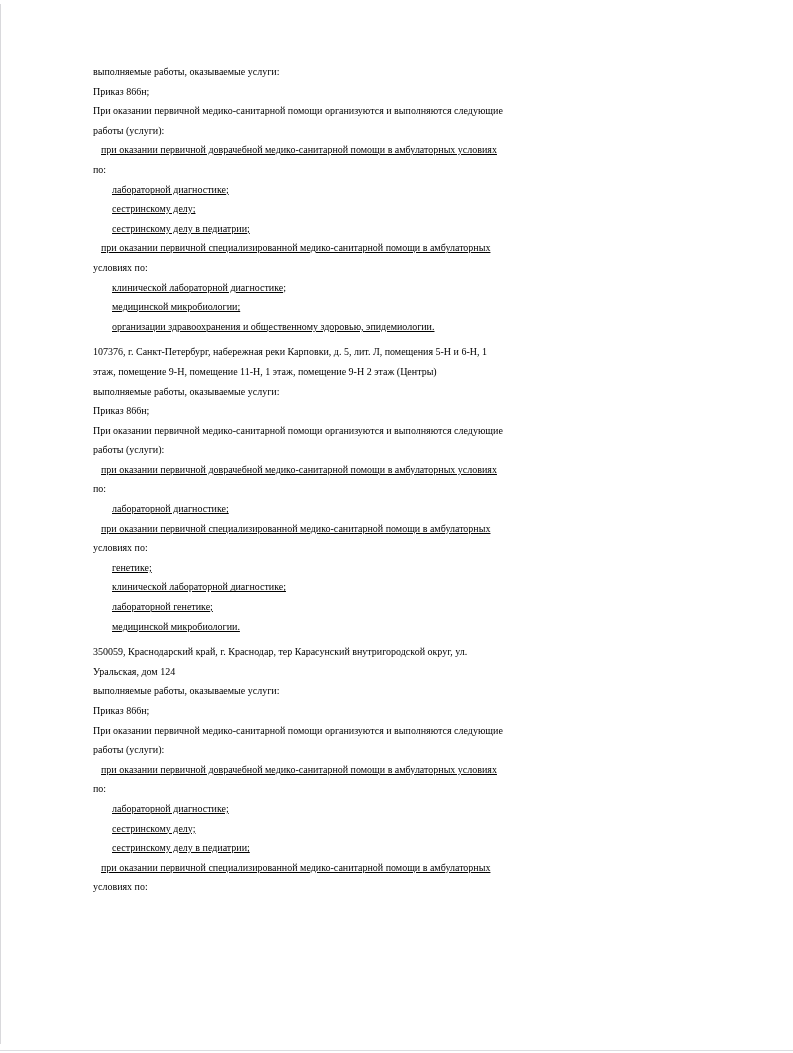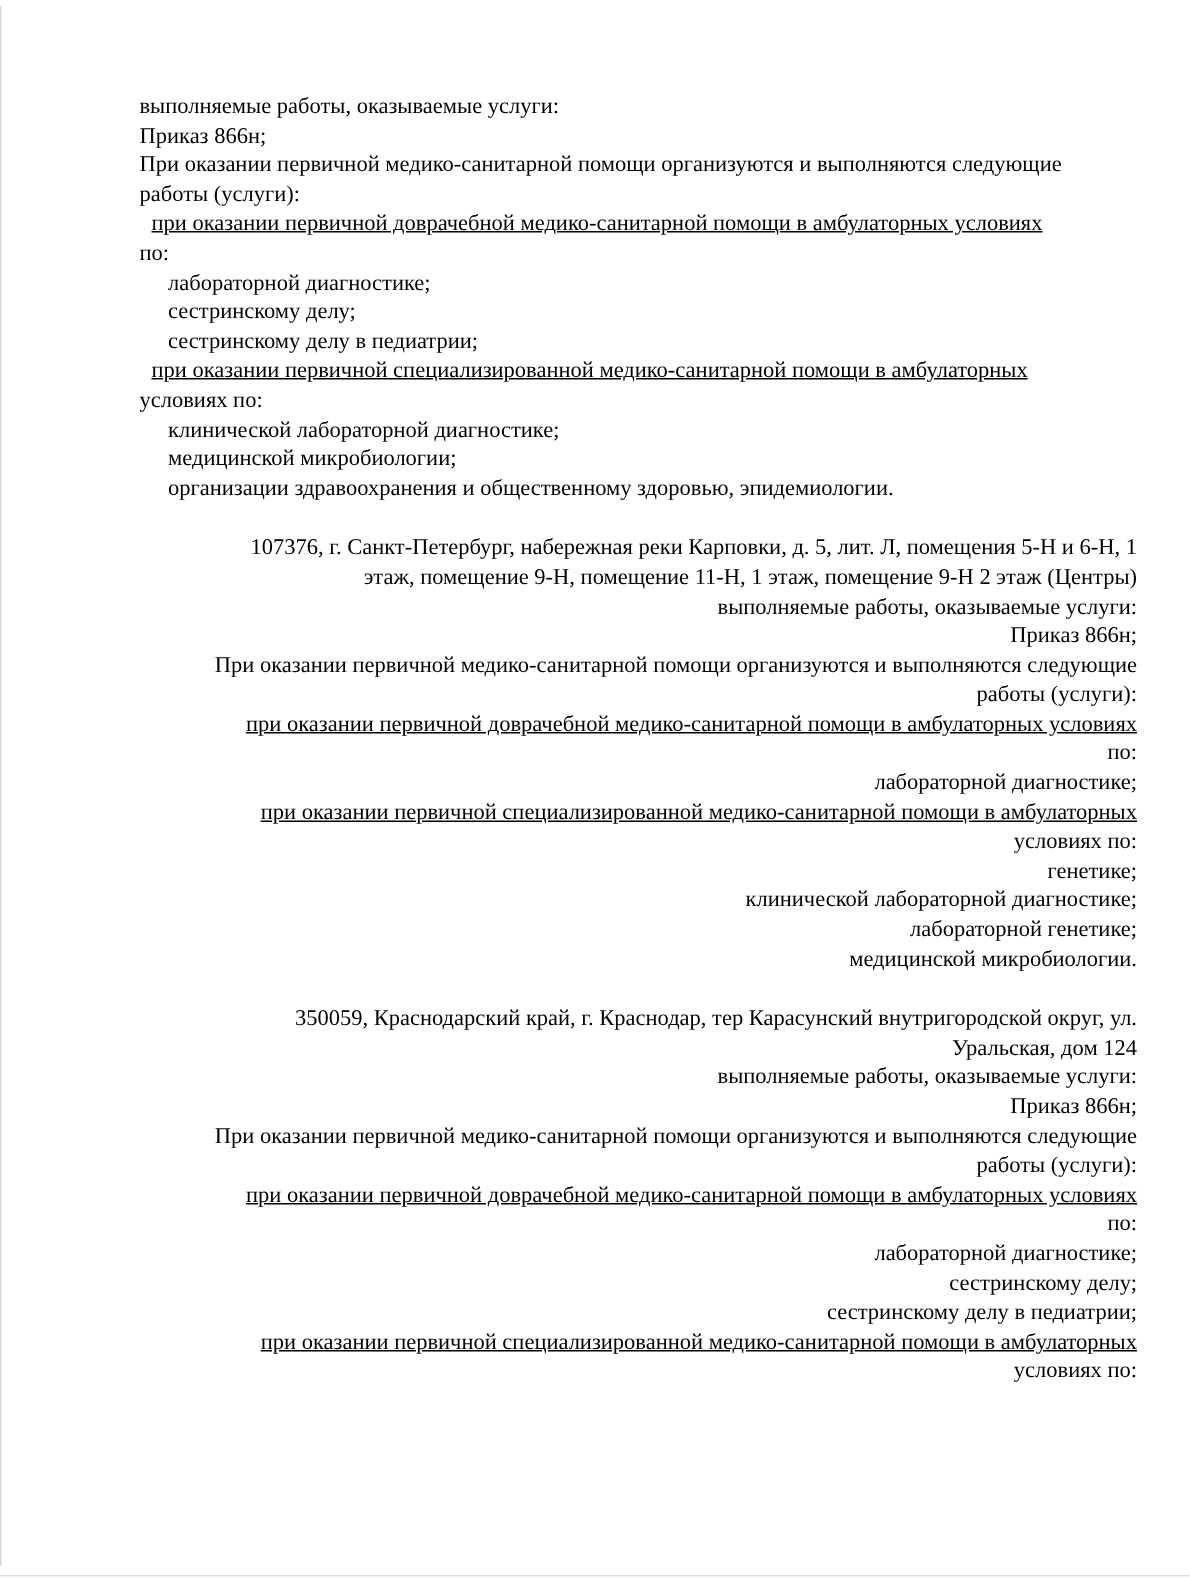--- a/index.html
+++ b/index.html
@@ -35,30 +35,30 @@
     top: 1050px;
     width: 793px;
     height: 1px;
     background: #dcdce0;
   }
   .doc-content {
     position: absolute;
     left: 93px;
     top: 62px;
     width: 665px;
-    font-size: 15px;
+    font-size: 10px;
     line-height: 19.6px;
     white-space: pre;
   }
   .doc-section { margin: 0; }
-  .doc-section + .doc-section { margin-top: 20px; text-align: right; }
+  .doc-section + .doc-section { margin-top: 6px; }
   .doc-line { margin: 0; padding: 0; }
   .indent-0 { padding-left: 0; }
   .indent-1 { padding-left: 8px; text-decoration: underline; }
-  .indent-2 { padding-left: 19px; }
+  .indent-2 { padding-left: 19px; text-decoration: underline; }
 </style>
 </head>
 <body>
 
 <div class="page-frame">
   <div class="left-edge"></div>
   <div class="bottom-edge"></div>
   <div class="doc-content" id="doc-content"><div class="doc-section"><div class="doc-line indent-0">выполняемые работы, оказываемые услуги:</div><div class="doc-line indent-0">Приказ 866н;</div><div class="doc-line indent-0">При оказании первичной медико-санитарной помощи организуются и выполняются следующие</div><div class="doc-line indent-0">работы (услуги):</div><div class="doc-line indent-1">при оказании первичной доврачебной медико-санитарной помощи в амбулаторных условиях</div><div class="doc-line indent-0">по:</div><div class="doc-line indent-2">лабораторной диагностике;</div><div class="doc-line indent-2">сестринскому делу;</div><div class="doc-line indent-2">сестринскому делу в педиатрии;</div><div class="doc-line indent-1">при оказании первичной специализированной медико-санитарной помощи в амбулаторных</div><div class="doc-line indent-0">условиях по:</div><div class="doc-line indent-2">клинической лабораторной диагностике;</div><div class="doc-line indent-2">медицинской микробиологии;</div><div class="doc-line indent-2">организации здравоохранения и общественному здоровью, эпидемиологии.</div></div><div class="doc-section"><div class="doc-line indent-0">107376, г. Санкт-Петербург, набережная реки Карповки, д. 5, лит. Л, помещения 5-Н и 6-Н, 1</div><div class="doc-line indent-0">этаж, помещение 9-Н, помещение 11-Н, 1 этаж, помещение 9-Н 2 этаж (Центры)</div><div class="doc-line indent-0">выполняемые работы, оказываемые услуги:</div><div class="doc-line indent-0">Приказ 866н;</div><div class="doc-line indent-0">При оказании первичной медико-санитарной помощи организуются и выполняются следующие</div><div class="doc-line indent-0">работы (услуги):</div><div class="doc-line indent-1">при оказании первичной доврачебной медико-санитарной помощи в амбулаторных условиях</div><div class="doc-line indent-0">по:</div><div class="doc-line indent-2">лабораторной диагностике;</div><div class="doc-line indent-1">при оказании первичной специализированной медико-санитарной помощи в амбулаторных</div><div class="doc-line indent-0">условиях по:</div><div class="doc-line indent-2">генетике;</div><div class="doc-line indent-2">клинической лабораторной диагностике;</div><div class="doc-line indent-2">лабораторной генетике;</div><div class="doc-line indent-2">медицинской микробиологии.</div></div><div class="doc-section"><div class="doc-line indent-0">350059, Краснодарский край, г. Краснодар, тер Карасунский внутригородской округ, ул.</div><div class="doc-line indent-0">Уральская, дом 124</div><div class="doc-line indent-0">выполняемые работы, оказываемые услуги:</div><div class="doc-line indent-0">Приказ 866н;</div><div class="doc-line indent-0">При оказании первичной медико-санитарной помощи организуются и выполняются следующие</div><div class="doc-line indent-0">работы (услуги):</div><div class="doc-line indent-1">при оказании первичной доврачебной медико-санитарной помощи в амбулаторных условиях</div><div class="doc-line indent-0">по:</div><div class="doc-line indent-2">лабораторной диагностике;</div><div class="doc-line indent-2">сестринскому делу;</div><div class="doc-line indent-2">сестринскому делу в педиатрии;</div><div class="doc-line indent-1">при оказании первичной специализированной медико-санитарной помощи в амбулаторных</div><div class="doc-line indent-0">условиях по:</div></div></div>
 </div>
 

